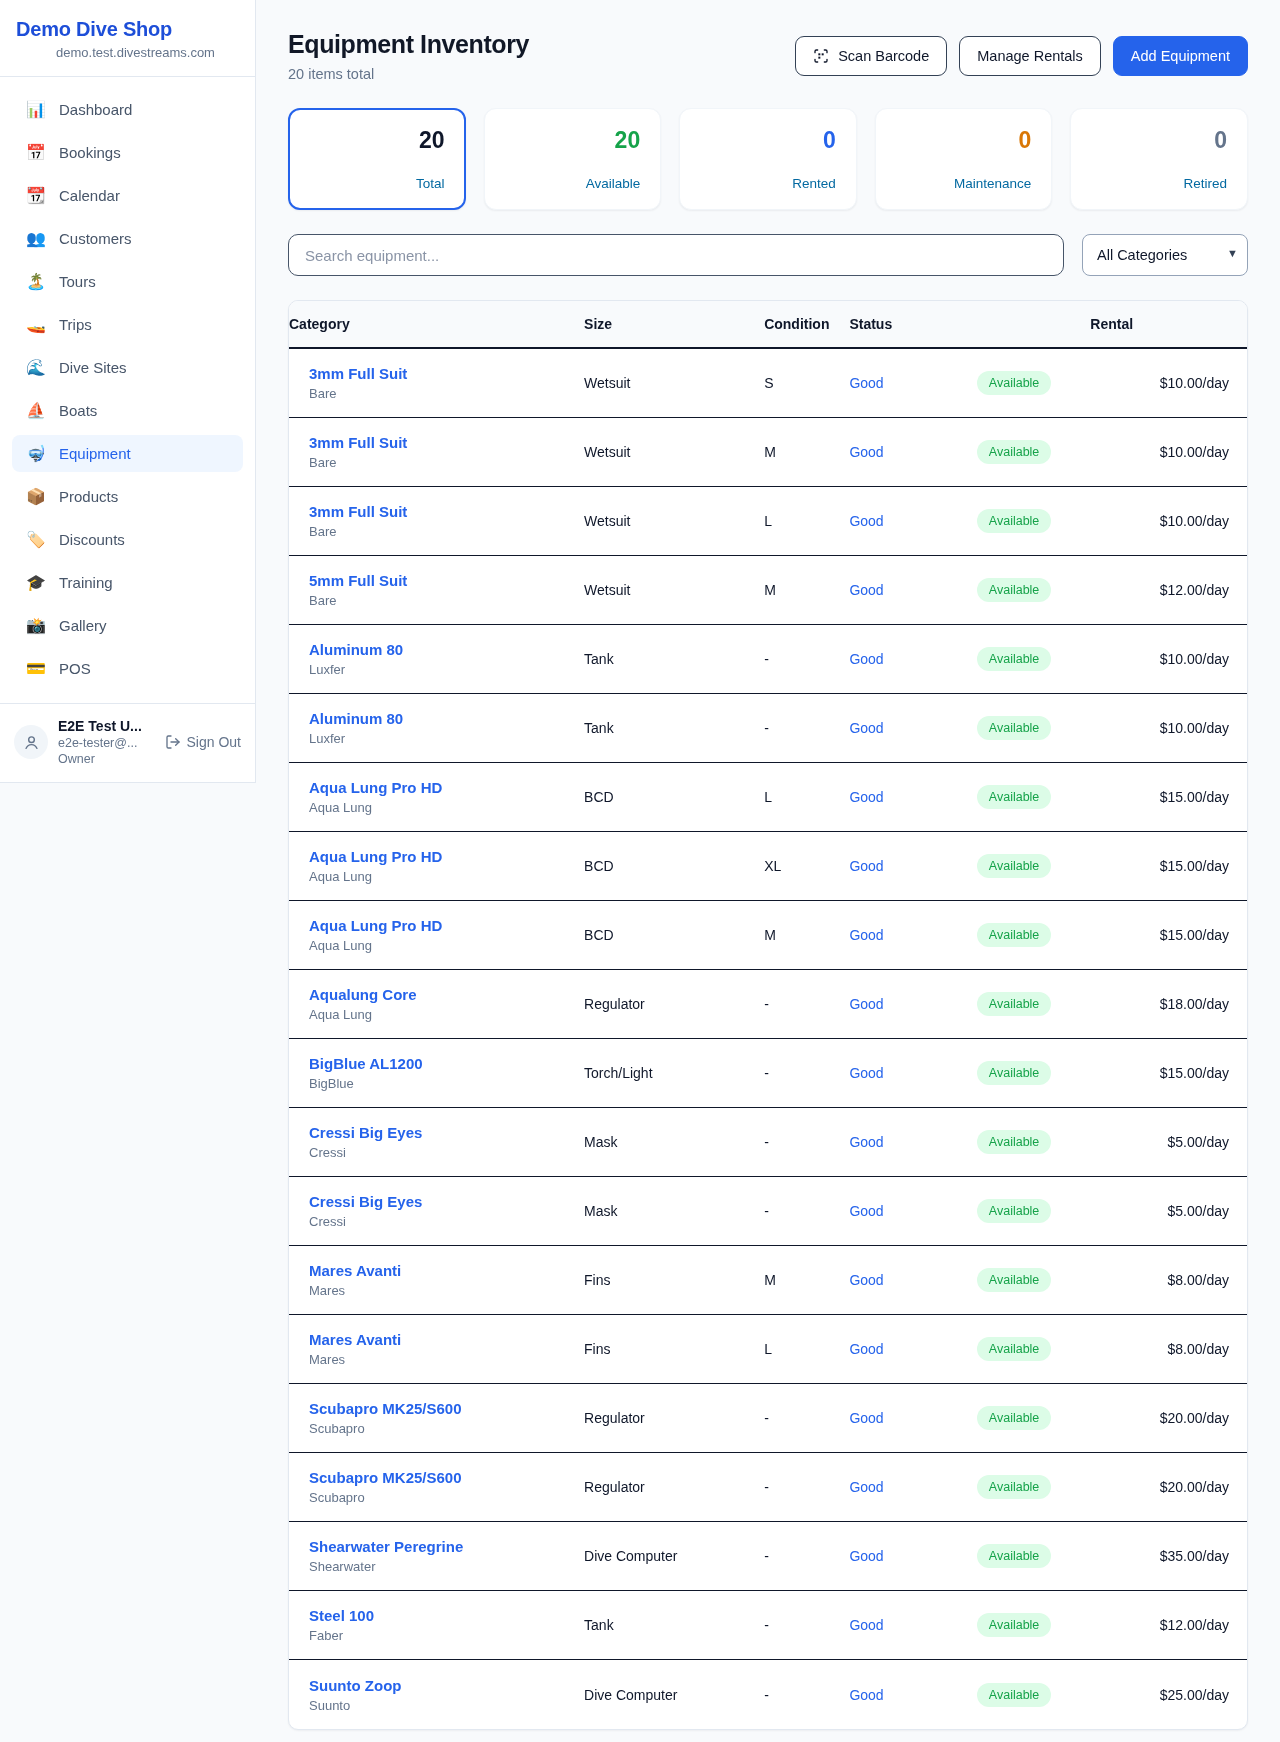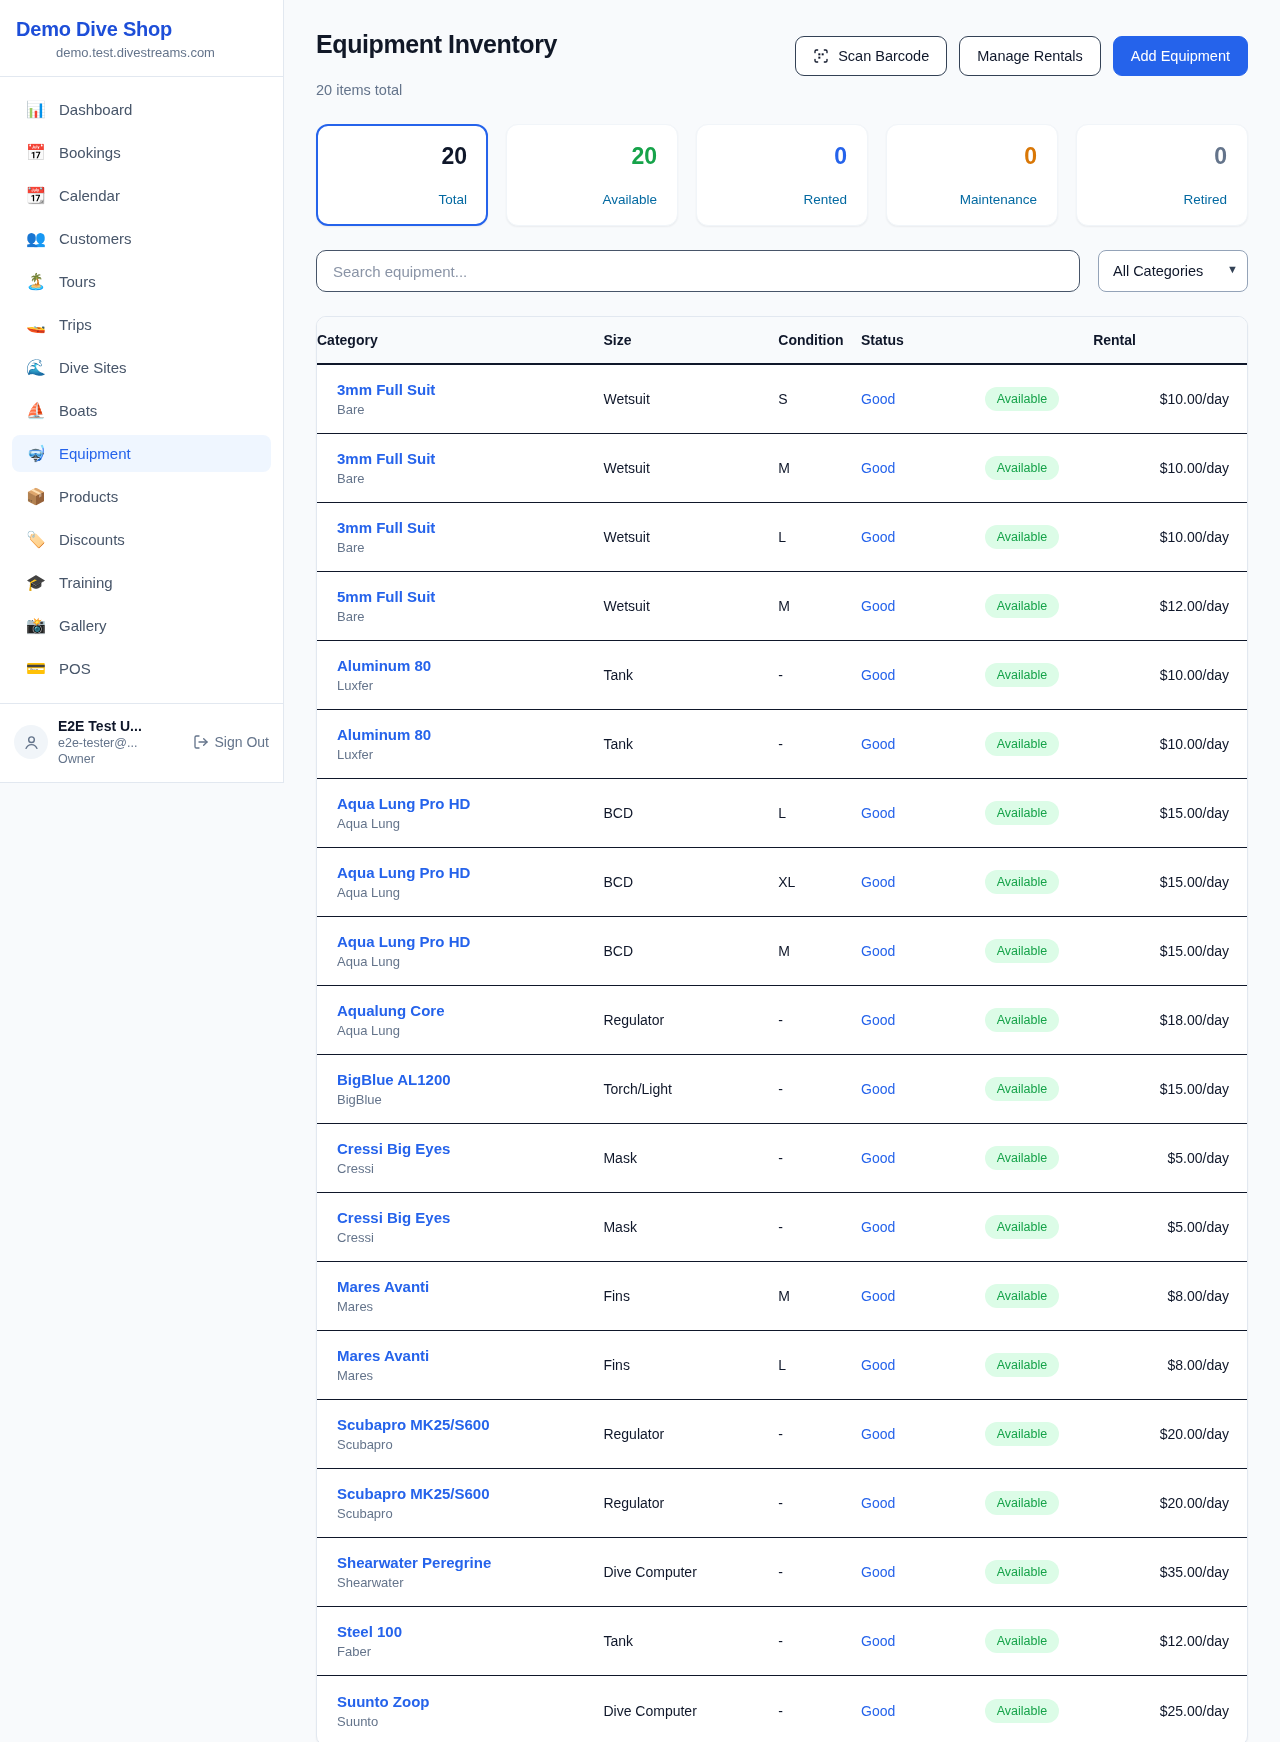--- a/index.html
+++ b/index.html
@@ -1,62 +1,62 @@
 <!DOCTYPE html>
 <html><head>
 <meta charset="utf-8">
 <style>
   * { margin:0; padding:0; box-sizing:border-box; }
   html,body { background:#f8fafc; }
   body { font-family:"Liberation Sans","DejaVu Sans",sans-serif; color:#0f172a; }
   .page { width:1280px; min-height:1742px; display:flex; align-items:flex-start; background:#f8fafc; }
 
   
-  .sidebar { width:284px; background:#fff; border-right:1px solid #e2e8f0; border-bottom:1px solid #e2e8f0; }
+  .sidebar { width:256px; background:#fff; border-right:1px solid #e2e8f0; border-bottom:1px solid #e2e8f0; }
   .brand { padding:18px 16px 16px; border-bottom:1px solid #e2e8f0; }
   .brand-name { font-size:20px; font-weight:700; color:#1d4ed8; letter-spacing:-0.2px; }
   .brand-domain { font-size:13px; color:#64748b; margin-top:4px;margin-left:40px; }
   .nav { padding:14px 12px 10px; }
   .nav-item { display:flex; align-items:center; gap:13px; padding:10px 14px; margin-bottom:6px;
               border-radius:8px; font-size:15px; color:#475569; cursor:pointer; }
   .nav-item .nico { width:20px; font-size:16px; line-height:1; text-align:center; flex:0 0 auto; }
   .nav-item.active { background:#eff6ff; color:#2563eb; font-weight:500; }
   .user-box { border-top:1px solid #e2e8f0; padding:14px 14px 16px; display:flex; align-items:center; gap:10px; }
   .avatar { width:34px; height:34px; border-radius:50%; background:#f1f5f9; display:flex;
             align-items:center; justify-content:center; flex:0 0 auto; }
   .uinfo { flex:1; min-width:0; }
   .uname { font-size:14px; font-weight:700; color:#0f172a; white-space:nowrap; overflow:hidden; }
   .uemail, .urole { font-size:12.5px; color:#64748b; margin-top:2px; white-space:nowrap; overflow:hidden; }
   .signout { display:flex; align-items:flex-end; gap:6px; font-size:14px; color:#64748b; cursor:pointer; white-space:nowrap; }
 
   
   .main { flex:1; padding:30px 32px 40px; min-width:0; }
   .head-row { display:flex; align-items:flex-start; justify-content:space-between; }
   .page-title { font-size:25px; font-weight:700; letter-spacing:-0.4px; color:#111827; }
-  .page-sub { font-size:14.5px; color:#64748b; margin-top:23px; }
+  .page-sub { font-size:14.5px; color:#64748b; margin-top:7px; }
   .head-actions { display:flex; gap:12px; padding-top:6px; }
   .btn { display:flex; align-items:center; gap:9px; height:40px; padding:0 17px; border-radius:9px;
          font-size:14.5px; font-weight:500; cursor:pointer; background:#fff;
          border:1px solid #334155; color:#0f172a; font-family:inherit; }
   .btn-primary { background:#2563eb; border-color:#2563eb; color:#fff; font-weight:500; }
 
   
   .stats { display:flex; gap:18px; margin-top:26px; }
   .stat-card { flex:1; background:#fff; border:1px solid #f1f5f9; border-radius:12px; padding:18px 20px;
                box-shadow:0 1px 2px rgba(15,23,42,0.06); cursor:pointer;text-align:right; }
   .stat-card.active { border:2px solid #2563eb; padding:17px 19px; }
   .stat-value { font-size:23px; font-weight:700; }
   .stat-label { font-size:13.5px; color:#0369a1; margin-top:22px; }
 
   
   .filter-row { display:flex; gap:18px; margin-top:24px; }
   .search-input { flex:1; height:42px; border:1px solid #475569; border-radius:10px; background:#fff;
                   padding:0 16px; font-size:15px; font-family:inherit; color:#0f172a; }
   .search-input::placeholder { color:#8a94a6; }
-  .select-wrap { position:relative; width:150px; }
+  .select-wrap { position:relative; width:166px; }
   .cat-select { width:100%; height:42px; border:1px solid #94a3b8; border-radius:8px; background:#fff;
                 font-size:14.5px; font-family:inherit; color:#0f172a; padding:0 28px 0 14px;
                 appearance:none; -webkit-appearance:none; cursor:pointer; }
   .select-caret { position:absolute; right:10px; top:13px; font-size:11px; color:#334155; pointer-events:none; }
 
   
   .table-card { margin-top:24px; background:#fff; border:1px solid #e2e8f0; border-radius:10px;
                 overflow:hidden; box-shadow:0 1px 2px rgba(15,23,42,0.05); }
   .tgrid { display:grid; grid-template-columns:30.8% 18.8% 8.9% 13.3% 18.2% auto; align-items:center; }
   .thead { background:#f8fafc; border-bottom:2px solid #0f172a; }

